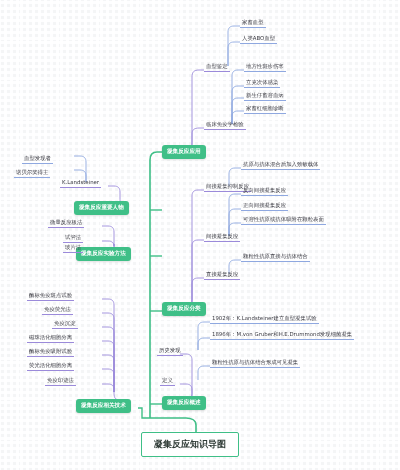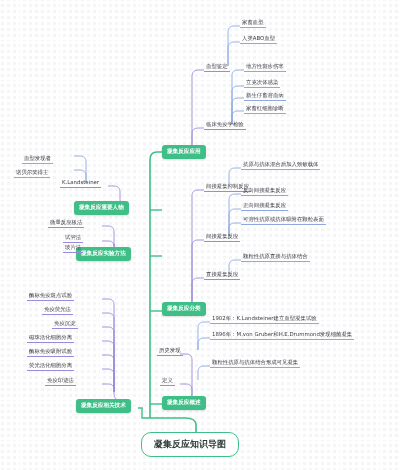--- a/index.html
+++ b/index.html
@@ -38,21 +38,21 @@
     font-weight:bold;
     border-radius:3px;
     padding:3px 5px;
     white-space:nowrap;
     box-shadow:0 1px 2px rgba(0,0,0,.12);
   }
   #root{
     position:absolute;
     background:#ffffff;
     border:1px solid #3fbf87;
-    border-radius:10px;
+    border-radius:2px;
     color:#2f3b36;
     font-size:9px;
     font-weight:bold;
     padding:5px 12px;
     white-space:nowrap;
   }
 </style>
 </head>
 <body>
 

